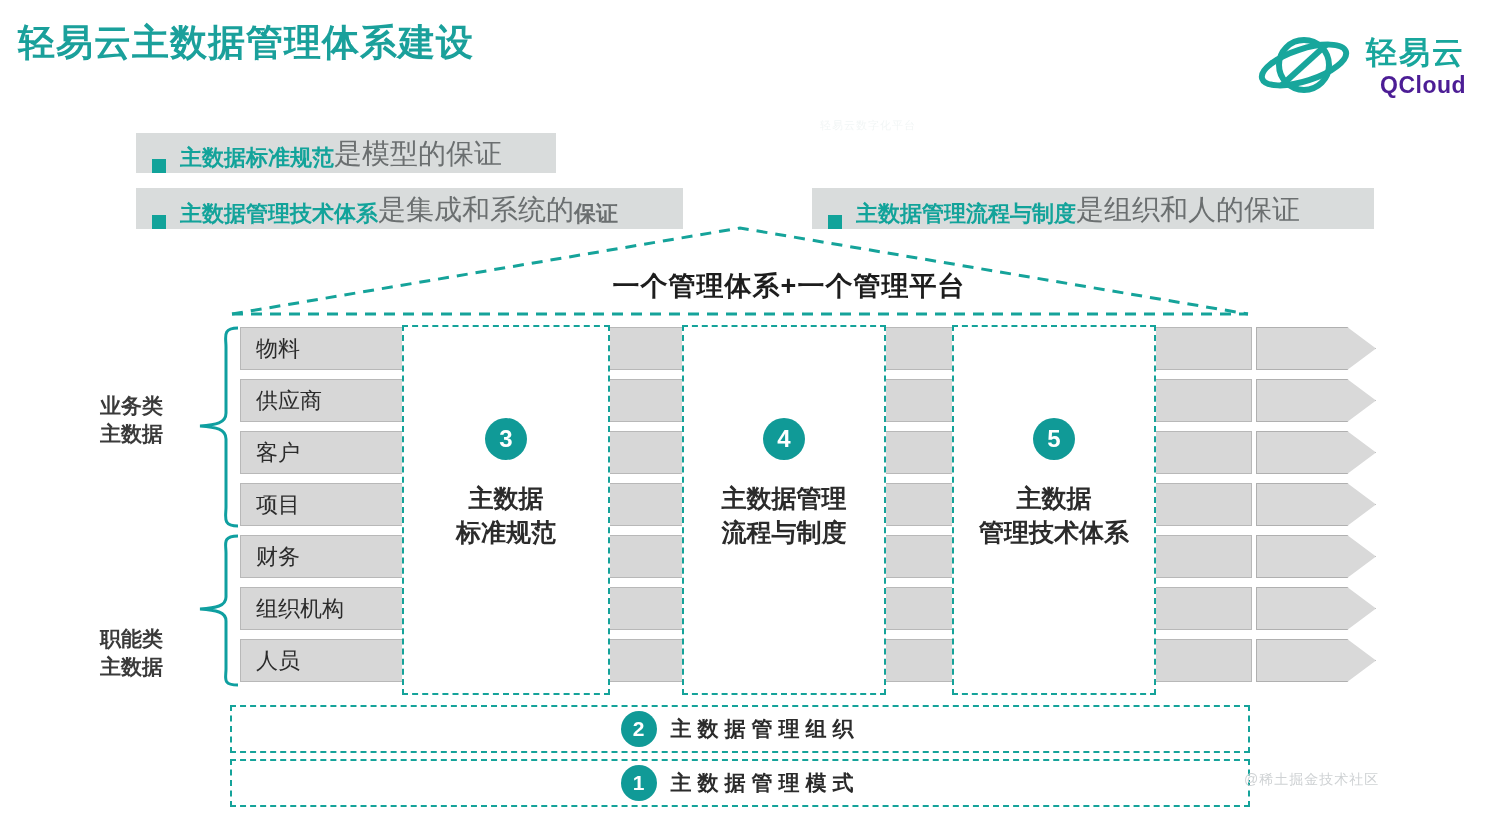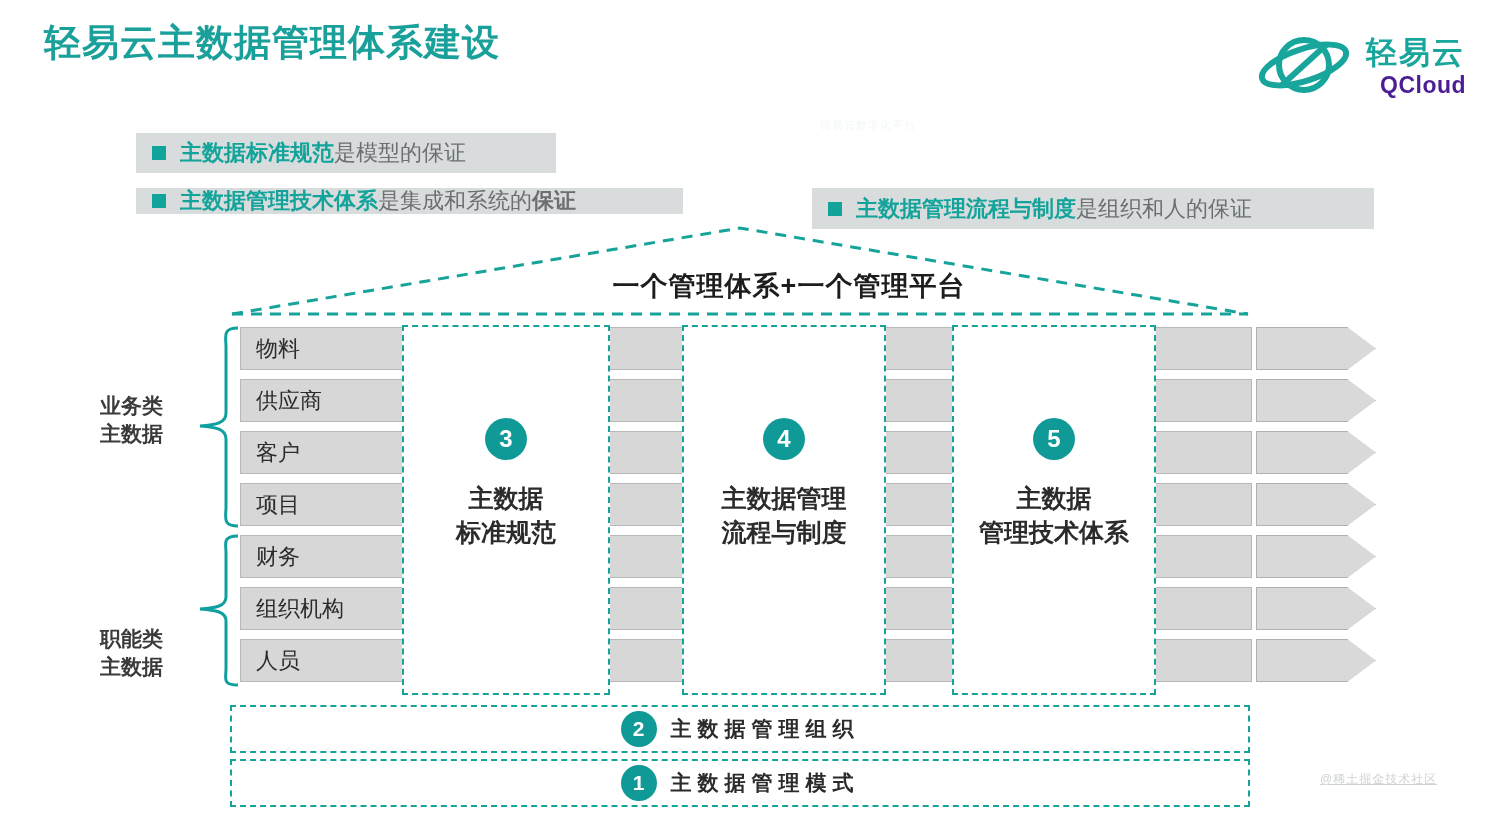--- a/index.html
+++ b/index.html
@@ -7,52 +7,52 @@
     width:1512px;height:814px;background:#ffffff;
     font-family:"Liberation Sans","DejaVu Sans",sans-serif;
     overflow:hidden;position:relative;
   }
   .canvas{position:absolute;left:0;top:0;width:1512px;height:814px;}
 
   
   .page-title{
     position:absolute;left:18px;top:18px;
     font-size:37px;font-weight:bold;color:#1aa09b;
-    letter-spacing:1px;white-space:nowrap;margin-left:26px;
+    letter-spacing:1px;white-space:nowrap;
   }
   .logo-wrap{position:absolute;left:1258px;top:26px;width:236px;height:78px;}
   .logo-mark{position:absolute;left:0;top:4px;width:92px;height:70px;}
   .logo-text-cn{
     position:absolute;left:108px;top:6px;
     font-size:31px;font-weight:bold;color:#18a69c;letter-spacing:2px;
   }
   .logo-text-en{
     position:absolute;left:122px;top:46px;
     font-size:23px;font-weight:bold;color:#4c1d95;letter-spacing:0.5px;
   }
   .ghost-wm{
     position:absolute;left:820px;top:118px;
     font-size:11px;color:#f2f6f6;letter-spacing:1px;
   }
 
   
   .legend{
-    position:absolute;background:#d9dcdc;display:flex;align-items:center;
+    position:absolute;background:#d9dcdc;display:flex;align-items:flex-end;
     padding:0 16px;box-sizing:border-box;white-space:nowrap;
   }
   .legend .sq{
     width:14px;height:14px;background:#12a39a;display:inline-block;
     margin-right:14px;flex:none;
   }
   .legend .strong{font-size:22px;font-weight:bold;color:#12a39a;}
-  .legend .rest{font-size:22px;color:#6b6f70;}
+  .legend .rest{font-size:28px;color:#6b6f70;}
   .legend .rest-b{font-size:22px;color:#6b6f70;font-weight:bold;}
 
   #legend-1{left:136px;top:133px;width:420px;height:40px;}
-  #legend-2{left:136px;top:188px;width:547px;height:26px;}
+  #legend-2{left:136px;top:188px;width:547px;height:41px;}
   #legend-3{left:812px;top:188px;width:562px;height:41px;}
 
   
   .tri{position:absolute;left:230px;top:224px;width:1020px;height:92px;}
   .banner-text{
     position:absolute;left:0;top:268px;width:1490px;text-align:center;
     font-size:27px;font-weight:bold;color:#1d1d1d;letter-spacing:1px;padding-left:44px;
   }
 
   
@@ -116,22 +116,22 @@
   .bottom-bar .bnum{
     width:36px;height:36px;border-radius:50%;background:#109a97;
     color:#fff;font-size:21px;font-weight:bold;
     display:flex;align-items:center;justify-content:center;margin-right:14px;
   }
   .bottom-bar .btext{
     font-size:21px;font-weight:bold;color:#2b2b2b;letter-spacing:6px;
   }
 
   .watermark{
-    position:absolute;left:1320px;top:771px;
-    font-size:12px;color:#cfd2d4;letter-spacing:1px;white-space:nowrap;text-decoration:underline;
+    position:absolute;left:1244px;top:771px;
+    font-size:14px;color:#cfd2d4;letter-spacing:1px;white-space:nowrap;
   }
 </style>
 </head>
 <body>
 
 <div class="canvas">
 
   <div class="page-title">轻易云主数据管理体系建设</div>
 
   <div class="logo-wrap">

